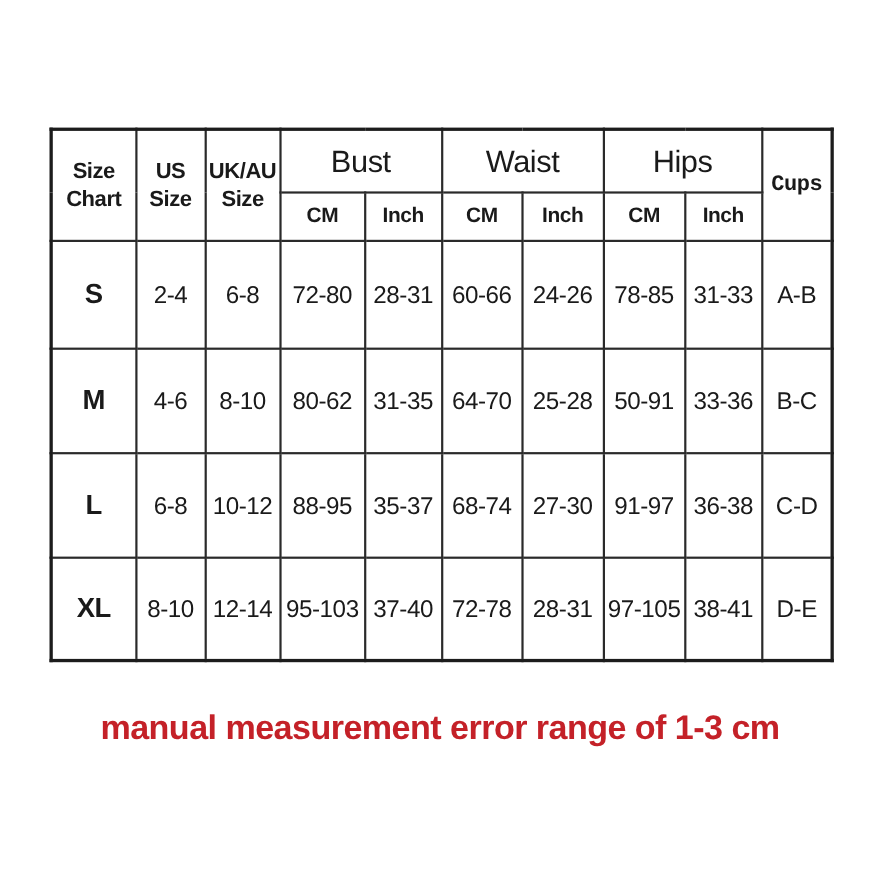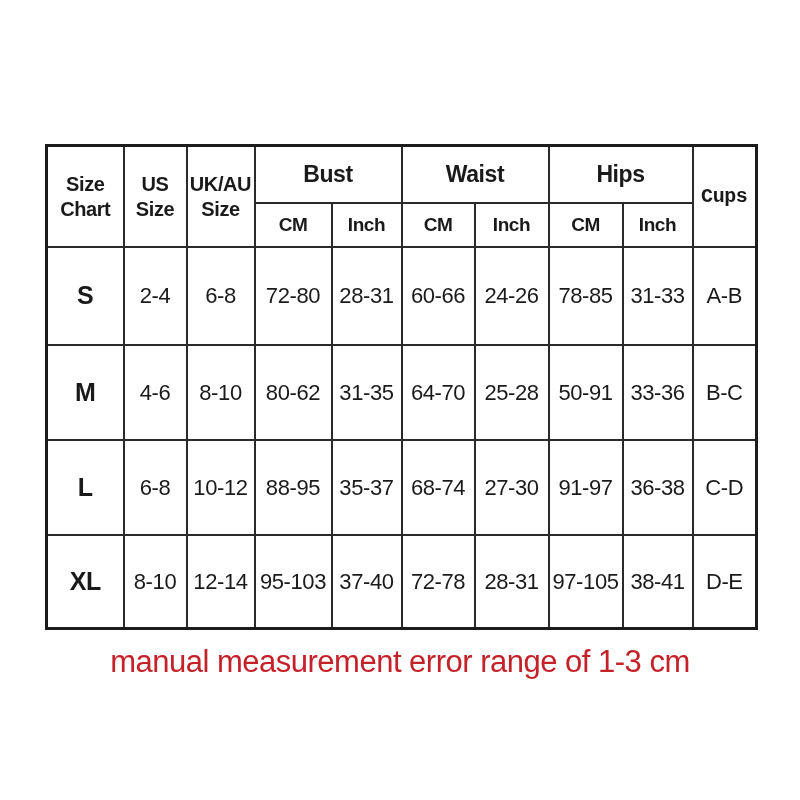--- a/index.html
+++ b/index.html
@@ -14,43 +14,43 @@
   .page {
     position: relative;
     width: 800px;
     height: 800px;
     background: #ffffff;
     overflow: hidden;
   }
   .size-table-wrap {
     position: absolute;
     left: 45px;
-    top: 144px;
+    top: 116px;
   }
   table.size-table {
     border-collapse: collapse;
     table-layout: fixed;
     width: 710px;
     background: #ffffff;
     border: 3px solid #1c1c1c;
   }
   table.size-table th,
   table.size-table td {
     border: 2px solid #2a2a2a;
     text-align: center;
     vertical-align: middle;
     padding: 0;
     overflow: hidden;
     letter-spacing: -0.4px;
     line-height: 1.25;
   }
   
   th.group-head {
-    font-size: 23px;
-    font-weight: 700;
+    font-size: 28px;
+    font-weight: 400;
     height: 55px;
   }
   th.side-head {
     font-size: 20px;
     font-weight: 600;
   }
   th.unit-head {
     font-size: 19px;
     font-weight: 600;
     height: 42px;
@@ -72,21 +72,21 @@
     font-size: 22px;
     font-weight: 500;
   }
   .note-line {
     position: absolute;
     top: 644px;
     left: 0;
     width: 800px;
     text-align: center;
     font-size: 31px;
-    font-weight: normal;
+    font-weight: bold;
     letter-spacing: -0.5px;
     color: #c42128;
   }
 </style>
 </head>
 <body>
 
 <div class="page">
 
   <div class="size-table-wrap">

